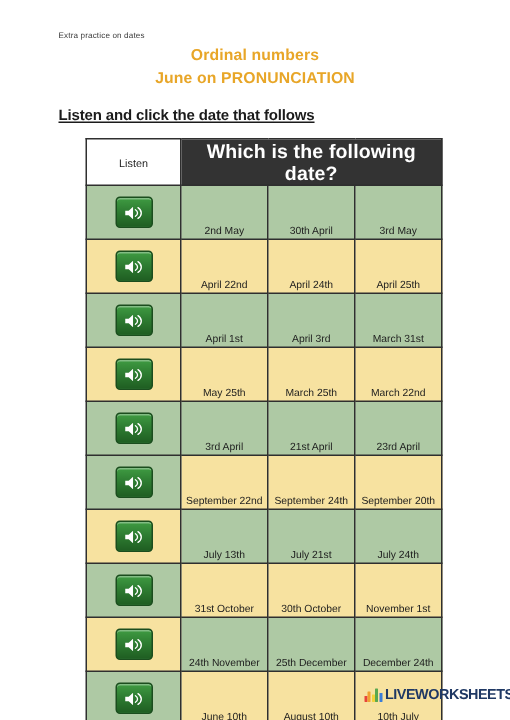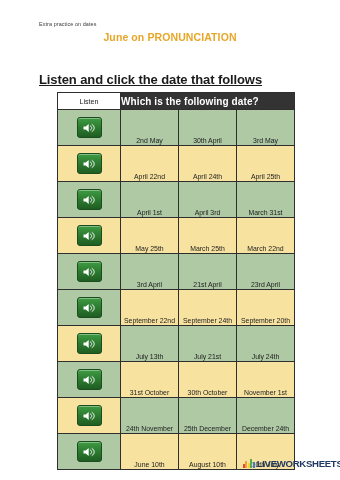--- a/index.html
+++ b/index.html
@@ -40,21 +40,21 @@
     color: #e8a628;
     font-size: 10.5px;
     font-weight: bold;
     line-height: 15px;
     letter-spacing: 0.1px;
   }
   .instruction {
     position: absolute;
     left: 39px;
     top: 72px;
-    font-size: 13px;
+    font-size: 10px;
     font-weight: bold;
     color: #1b1b1b;
     text-decoration: underline;
     letter-spacing: -0.1px;
     white-space: nowrap;
   }
   .table-wrap {
     position: absolute;
     left: 57px;
     top: 92px;
@@ -76,24 +76,24 @@
     color: #1d1d1d;
     font-size: 7.2px;
     font-weight: normal;
     height: 16px;
     text-align: center;
     vertical-align: middle;
   }
   th.question-head {
     background: #333333;
     color: #ffffff;
-    font-size: 10px;
+    font-size: 13px;
     font-weight: bold;
     height: 16px;
-    text-align: left;
+    text-align: center;
     vertical-align: middle;
     letter-spacing: 0.1px;
   }
   td.listen-cell {
     width: 62px;
     height: 35px;
     text-align: center;
     vertical-align: middle;
   }
   td.opt-cell {
@@ -156,20 +156,21 @@
   }
 </style>
 </head>
 <body>
 
 <div class="page">
 
   <div class="corner-note">Extra practice on dates</div>
 
   <div class="title-block">
+    <div class="title-line">Ordinal numbers</div>
     <div class="title-line">June on PRONUNCIATION</div>
   </div>
 
   <div class="instruction">Listen and click the date that follows</div>
 
   <div class="table-wrap">
     <table class="qtable">
       <thead>
         <tr>
           <th class="listen-head">Listen</th>

